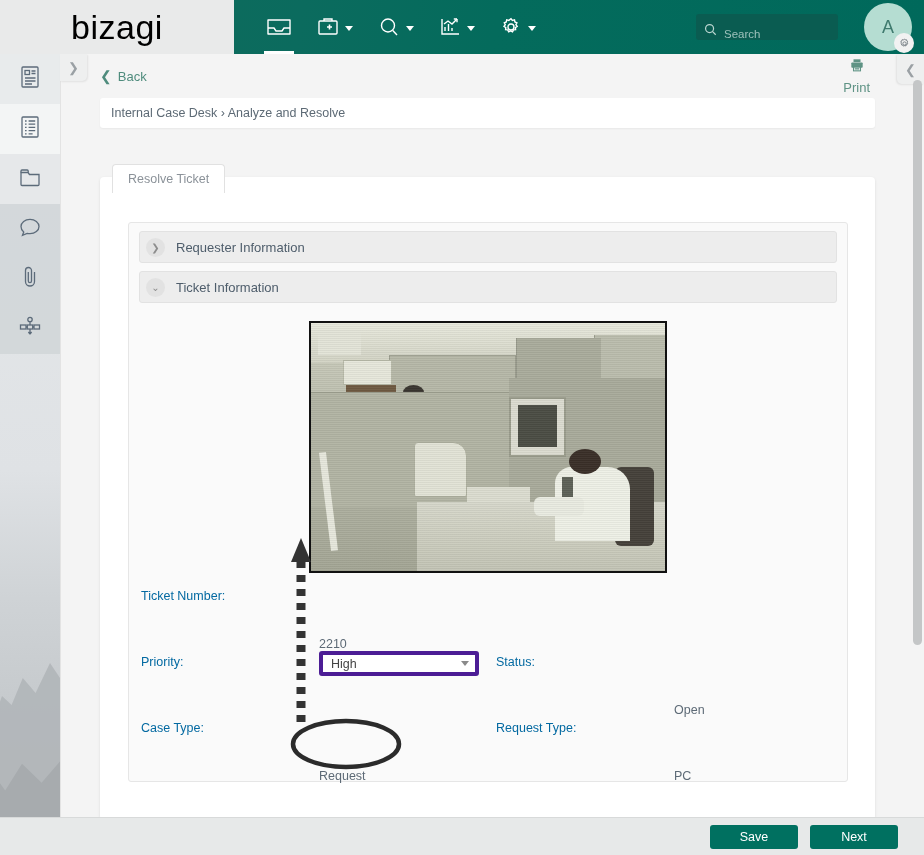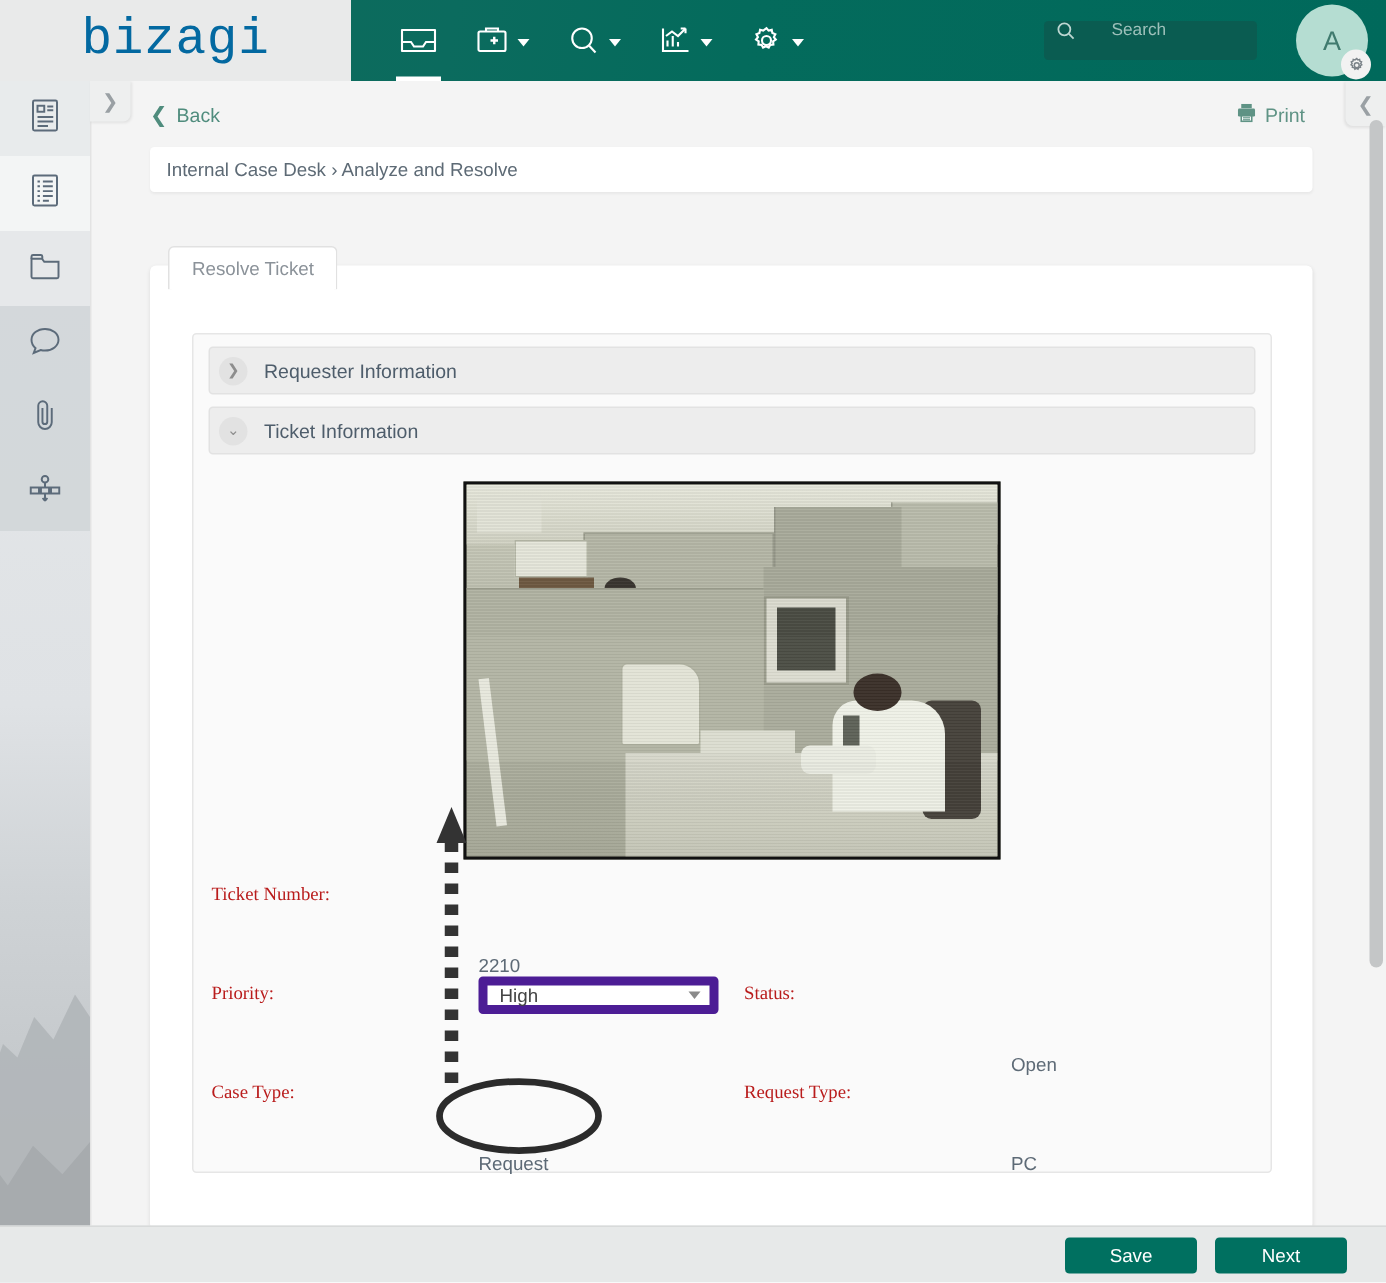--- a/index.html
+++ b/index.html
@@ -54,25 +54,25 @@
     width: 924px; height: 54px;
     z-index: 40;
     display: flex; align-items: stretch;
   }
   .brand-zone {
     width: 234px; height: 54px;
     background: #e9eaea;
     display: flex; align-items: center; justify-content: center;
   }
   .brand-zone .logo {
-    font-family: Liberation Mono, monospace;
+    font-family: Liberation Sans, sans-serif;
     font-size: 34px;
     font-weight: 400;
     letter-spacing: .5px;
-    color: #0369a1;
+    color: #000000;
     line-height: 1;
     user-select: none;
     text-align: right;
   }
   .nav-zone {
     flex: 1; height: 54px;
     background: linear-gradient(100deg, #0c6b5d 0%, #0b6b5e 10%, #046b5c 38%, #00695b 100%);
     display: flex; align-items: center;
     position: relative;
   }
@@ -105,23 +105,23 @@
     height: 3px;
     background: #ffffff;
   }
 
   .search-box {
     position: absolute;
     right: 86px; top: 14px;
     width: 142px; height: 26px;
     background: #0a5c51;
     border-radius: 3px;
-    display: flex; align-items: flex-start;
+    display: flex; align-items: flex-end;
     padding: 0 8px;
-    gap: 24px;
+    gap: 7px;
   }
   .search-box input {
     background: transparent;
     border: none; outline: none;
     color: #d6e7e3;
     font-size: 11.5px;
     font-family: "Liberation Sans", sans-serif;
     width: 100%;
     padding: 0;
   }
@@ -219,20 +219,21 @@
     color: #4f8c7d;
     font-size: 13px;
     cursor: pointer;
   }
   .back-btn .bchev { font-size: 14px; color: #4f8c7d; line-height: 1; }
   .print-btn {
     display: flex; align-items: center; gap: 5px;
     color: #5f9385;
     font-size: 13px;
     cursor: pointer;
+    flex-direction: column;
   }
 
   
   .breadcrumb {
     position: absolute;
     left: 100px; top: 98px;
     width: 775px; height: 30px;
     background: #ffffff;
     border-radius: 3px;
     display: flex; align-items: center;
@@ -378,38 +379,37 @@
   }
   .frow {
     display: flex;
     min-height: 34px;
   }
   .fcell { display: flex; }
   .flabel {
     width: 178px;
     flex: none;
     font-size: 12.5px;
-    color: #b91c1c;
+    color: #0369a1;
     padding-top: 4px;
-    font-family: Liberation Serif, serif;
   }
   .fvalue {
     font-size: 12.5px;
     color: #5d6a76;
     padding-top: 4px;
     margin-top: 48px;
   }
   .col-left  { width: 355px; flex: none; }
   .col-right { flex: 1; }
   .col-right .flabel { width: 178px; }
 
   .select {
     width: 160px; height: 25px;
     background: #ffffff;
-    border: 6px solid #4c1d95;
+    border: 4px solid #4c1d95;
     border-radius: 3px;
     display: flex; align-items: center; justify-content: space-between;
     padding: 0 6px 0 8px;
     font-size: 12.5px;
     color: #444;
     cursor: pointer;
   }
   .select .dcaret {
     width: 0; height: 0;
     border-left: 4px solid transparent;

